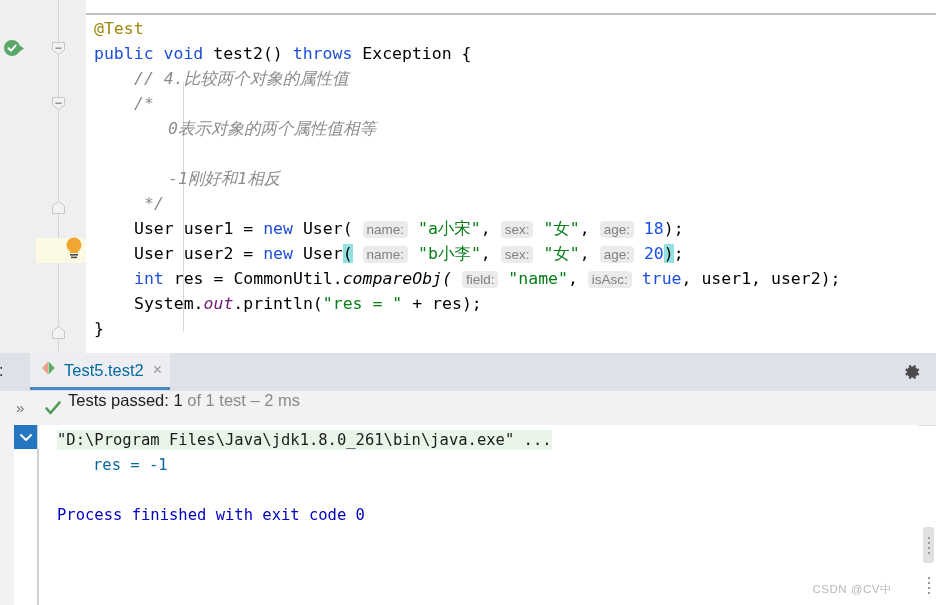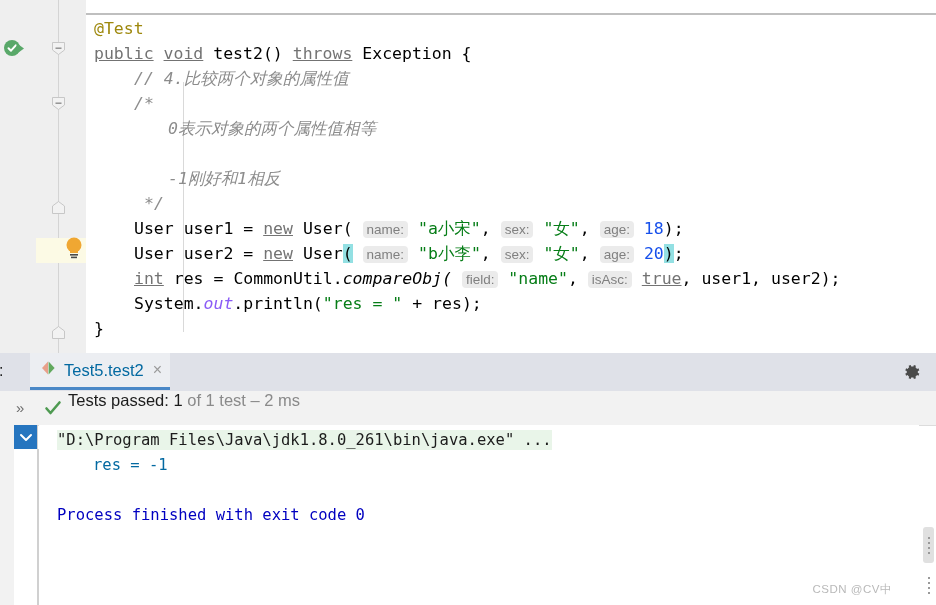--- a/index.html
+++ b/index.html
@@ -99,26 +99,26 @@
     font-size: 16.5px;
     line-height: 25px;
     white-space: pre;
     color: #000000;
   }
   .code .ln {
     position: absolute;
     left: 8px;
     white-space: pre;
   }
-  .kw      { color: #737373; text-decoration: underline; }
+  .kw      { color: #1d4ed8; }
   .anno    { color: #9e880d; }
   .str     { color: #067d17; }
   .num     { color: #1750eb; }
   .cmt     { color: #8c8c8c; font-style: italic; }
-  .field   { color: #8b5cf6; font-style: italic; }
+  .field   { color: #701a75; font-style: italic; }
   .mth     { color: #000000; font-style: italic; }
   .hintbg  {
     background: #ebebeb;
     color: #808080;
     font-size: 13.5px;
     border-radius: 4px;
     padding: 1px 4px 1px 4px;
     font-family: "Liberation Sans", sans-serif;
   }
   .paren-hl { background: #93e0e3; }

